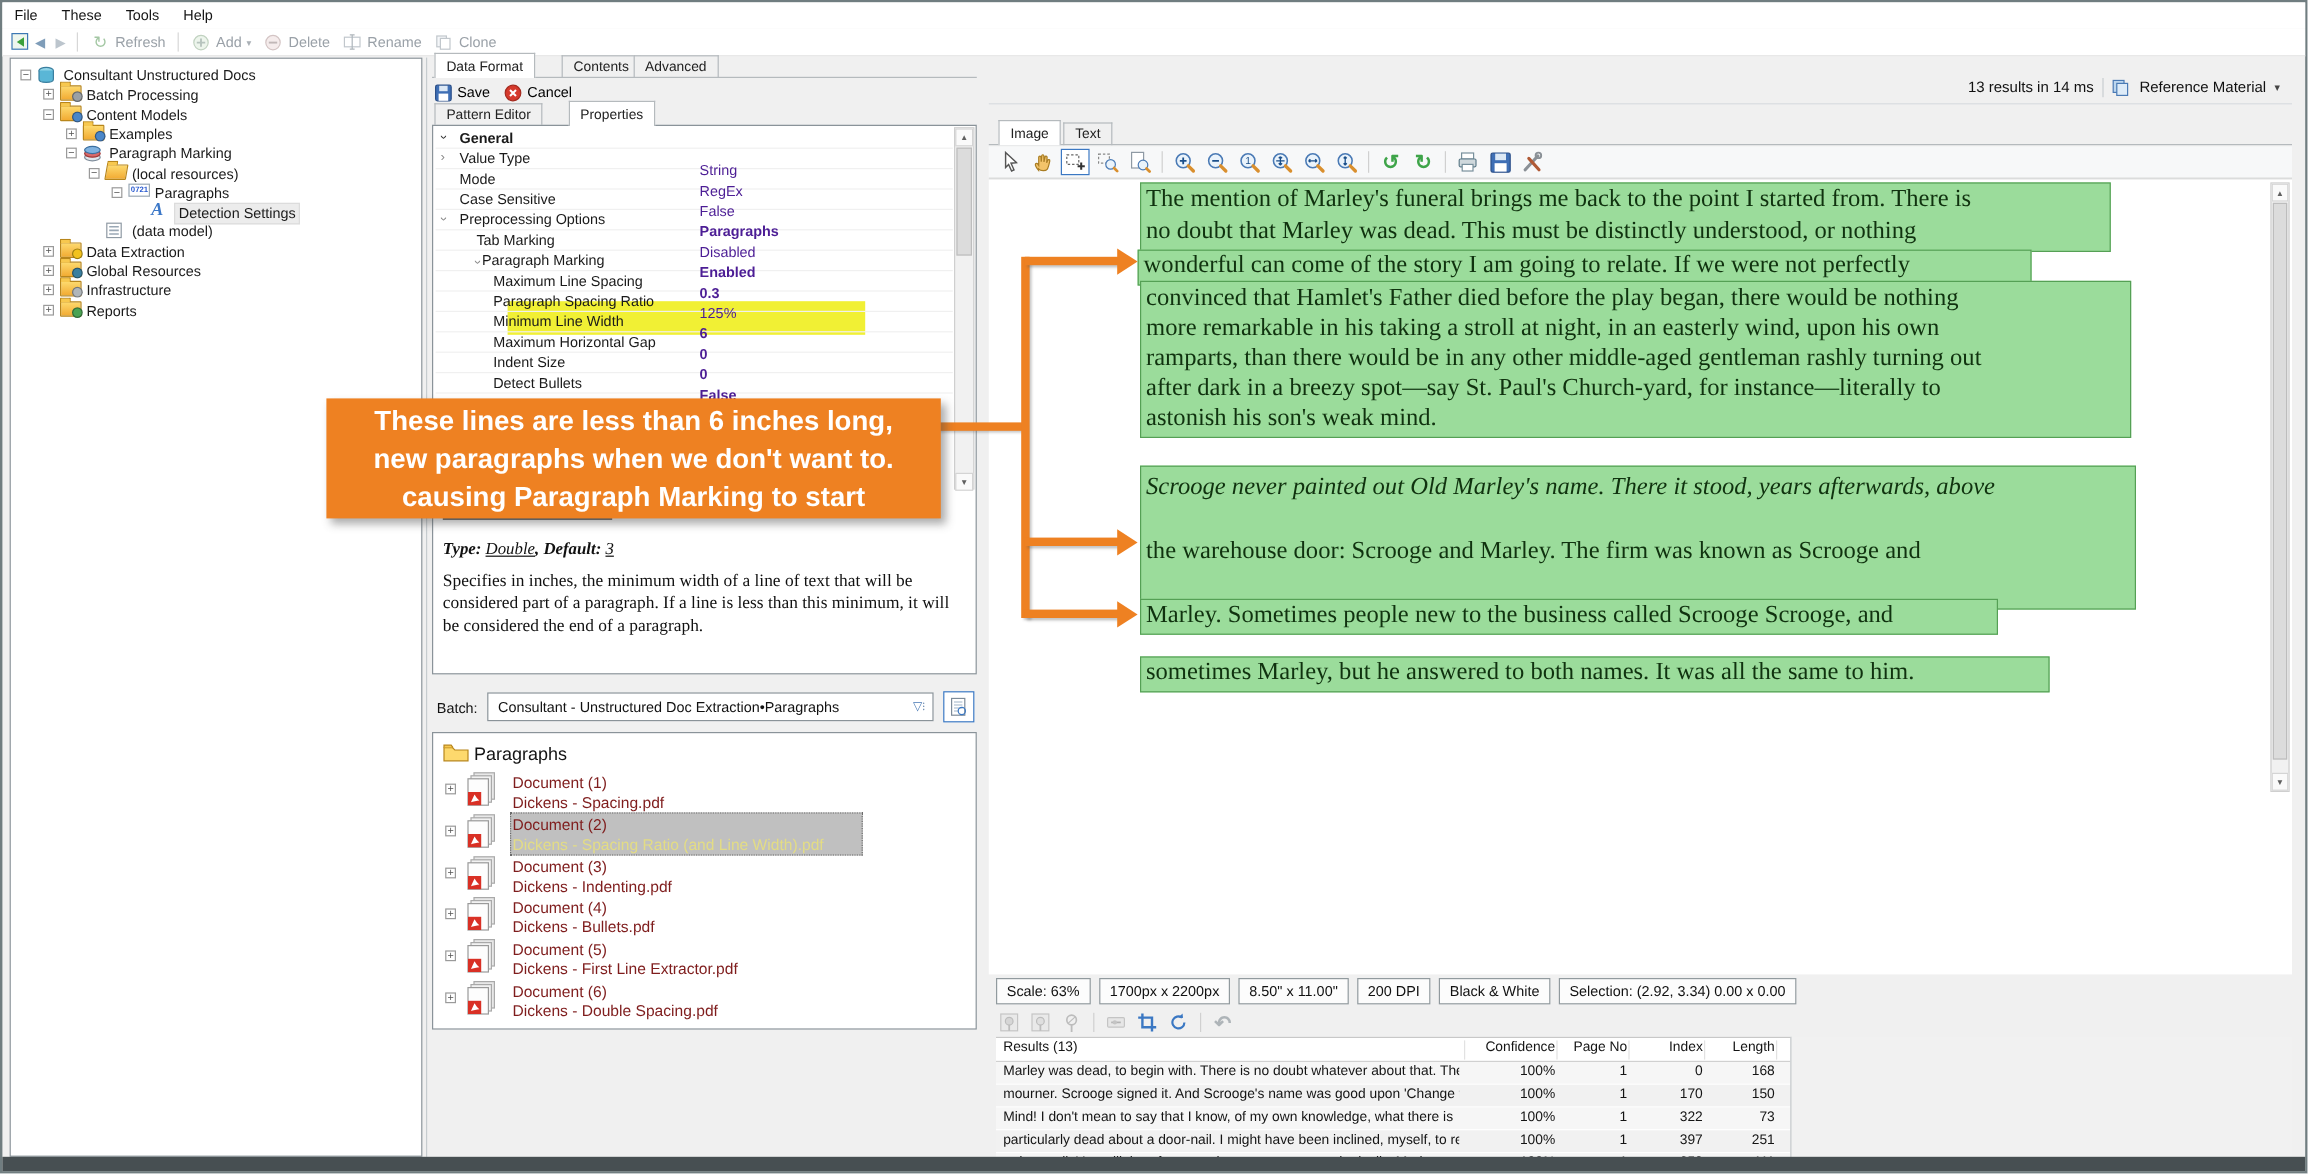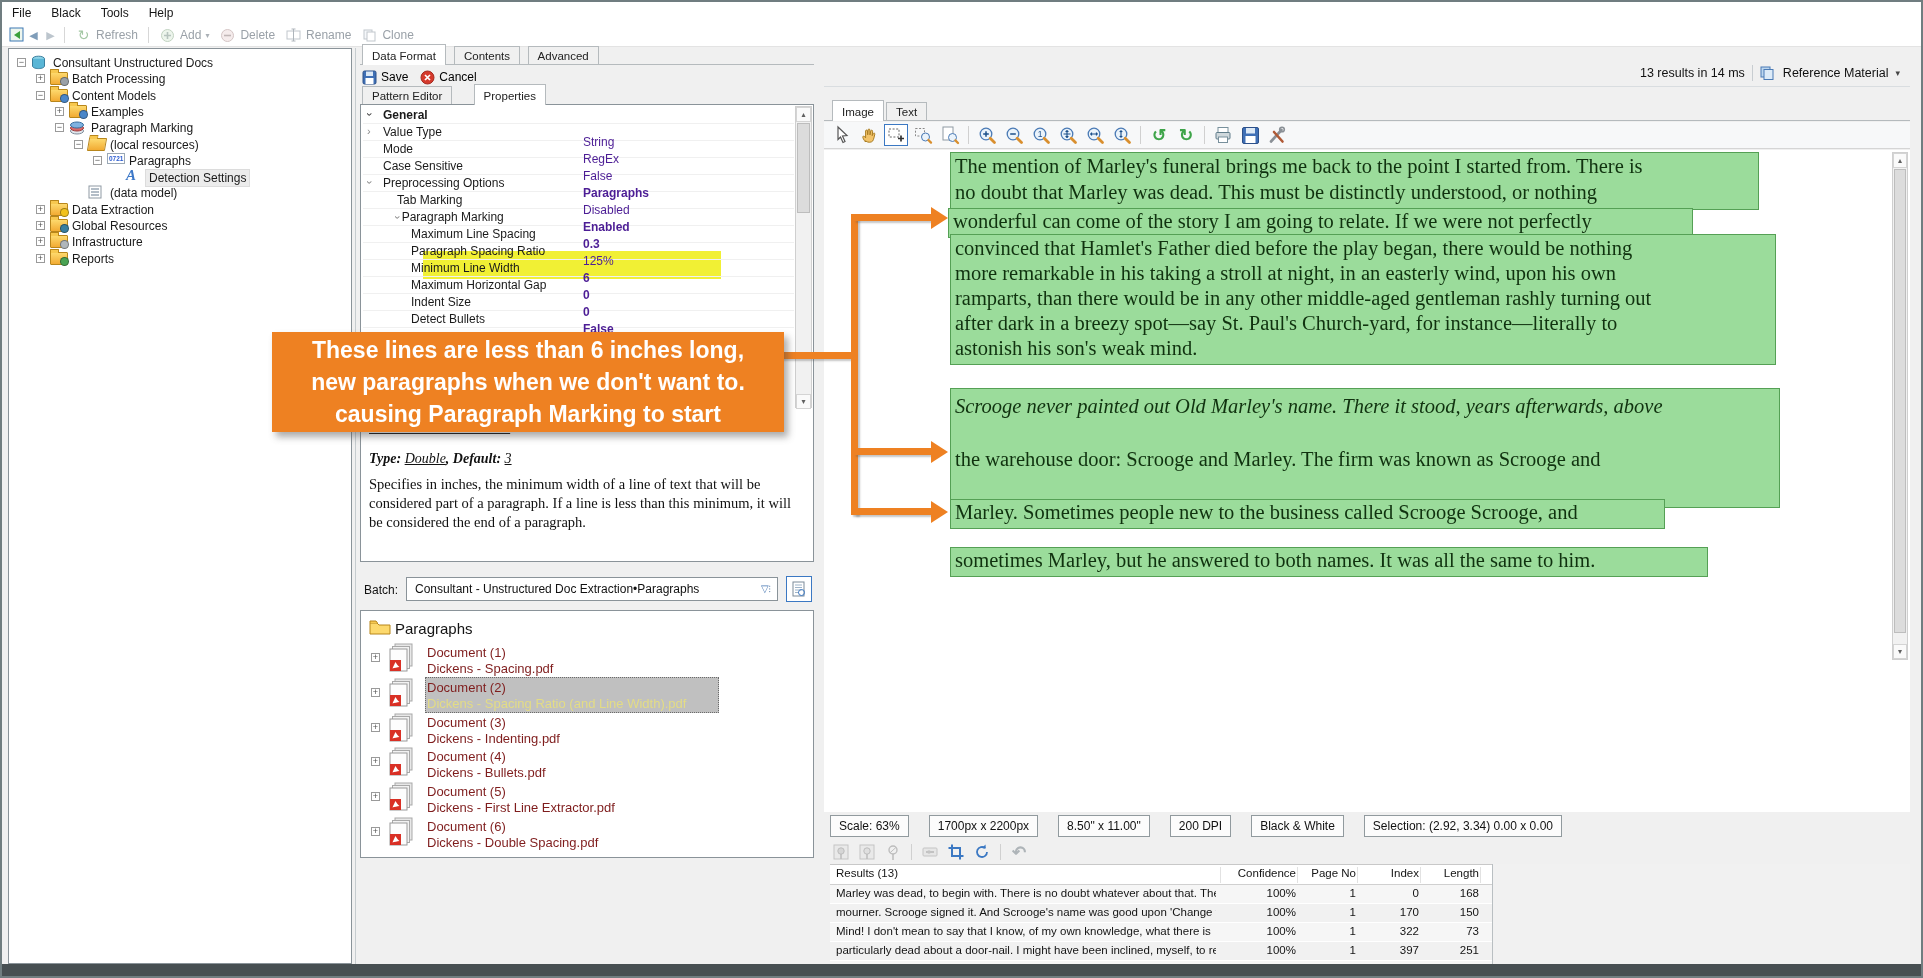--- a/index.html
+++ b/index.html
@@ -38,21 +38,21 @@
   .folder{position:relative;display:inline-block;width:16px;height:11px;background:linear-gradient(#fdd96d,#f2ab33);border:1px solid #b8861b;border-radius:1px}
   .folder:before{content:"";position:absolute;left:-1px;top:-4px;width:7px;height:3px;background:#f7c84f;border:1px solid #b8861b;border-bottom:none;border-radius:1px 1px 0 0}
   .odot{position:absolute;right:-2px;bottom:-2px;width:7px;height:7px;border-radius:50%;border:1px solid rgba(0,0,0,.35)}
   svg{display:block}
 </style>
 </head>
 <body>
 
 <div id="app">
 
-  <div id="menubar"><span class="menu-item">File</span><span class="menu-item">Black</span><span class="menu-item">Tools</span><span class="menu-item">Help</span></div>
+  <div id="menubar"><span class="menu-item">File</span><span class="menu-item">These</span><span class="menu-item">Tools</span><span class="menu-item">Help</span></div>
   <div id="toolbar">
     <span class="tb-ic" style="margin-left:6px">
       <svg width="16" height="16">
           <rect x="1" y="1" width="13" height="13" fill="#eef6ee" stroke="#3c78b4"></rect>
           <path d="M11 4 L5 8 L11 12 Z" fill="#3ba03b"></path>
         </svg>
     </span>
     <span class="tb-ic" style="color:#7f9db9;font-size:11px">◀</span>
     <span class="tb-ic" style="color:#bcc5cd;font-size:11px">▶</span>
     <span class="tb-sep"></span>
@@ -152,21 +152,21 @@
       <span style="position: absolute; display: inline-block; left: 41px; top: 185.3px;"><span class="folder"><span class="odot" style="background: rgb(176, 182, 186);"></span></span></span>
       <span class="tree-label" style="left: 60px; top: 185.3px;">Infrastructure</span>
       <span class="exp" style="left: 27px; top: 204.6px;">+</span>
       <span style="position: absolute; display: inline-block; left: 41px; top: 201.6px;"><span class="folder"><span class="odot" style="background: rgb(74, 163, 83);"></span></span></span>
       <span class="tree-label" style="left: 60px; top: 201.6px;">Reports</span>
     </div>
   <div class="abs" style="left:353px;top:46px;width:1px;height:916px;background:#c6cccf"></div>
 
   <div id="editor-tabs" class="abs" style="left:358px;top:44px;width:454px;height:21px">
       <span class="tab active" style="left: 2px;">Data Format</span>
-      <span class="tab" style="left: 94px;">Contents</span>
+      <span class="tab" style="left: 108px;">Contents</span>
       <span class="tab" style="left: 167.6px;">Advanced</span>
     </div>
   <div class="tabline" style="left:358px;top:62px;width:454px"></div>
 
   <div class="abs" style="left:360px;top:66px;height:18px;display:flex;align-items:center;gap:4px;font-size:12px">
     <span style="display:flex;align-items:center;gap:4px">
       <span>
           <svg width="15" height="15">
             <rect x="1" y="1" width="13" height="13" rx="1.5" fill="#3f6fb5" stroke="#2c5089"></rect>
             <rect x="4" y="1.5" width="7" height="4.5" fill="#dce8f5"></rect>
@@ -487,21 +487,21 @@
       </span>
     </div>
 
   <div class="abs" id="viewport" style="left:822px;top:148px;width:1086px;height:662px;background:#fff"></div>
   <div class="sb" style="left:1890px;top:150px;width:16px;height:508px">
     <div class="sb-btn" style="top:0">▴</div>
     <div class="sb-thumb" style="top:16px;height:462px"></div>
     <div class="sb-btn" style="top:491px">▾</div>
   </div>
 
-  <div class="abs" id="status-bar" style="left:822px;top:812px;width:1086px;height:24px;background:#f0f0f0;display:flex;gap:20px;padding-left:6px;align-items:center">
+  <div class="abs" id="status-bar" style="left:822px;top:812px;width:1086px;height:24px;background:#f0f0f0;display:flex;gap:7px;padding-left:6px;align-items:center">
       <span class="seg">Scale: 63%</span>
       <span class="seg">1700px x 2200px</span>
       <span class="seg">8.50" x 11.00"</span>
       <span class="seg">200 DPI</span>
       <span class="seg">Black &amp; White</span>
       <span class="seg">Selection: (2.92, 3.34) 0.00 x 0.00</span>
     </div>
 
   <div class="abs" id="edit-toolbar" style="left:822px;top:838px;width:1086px;height:24px;display:flex;align-items:center;gap:4px;padding-left:6px">
       <span style="width: 22px; height: 20px; display: flex; align-items: center; justify-content: center;">

